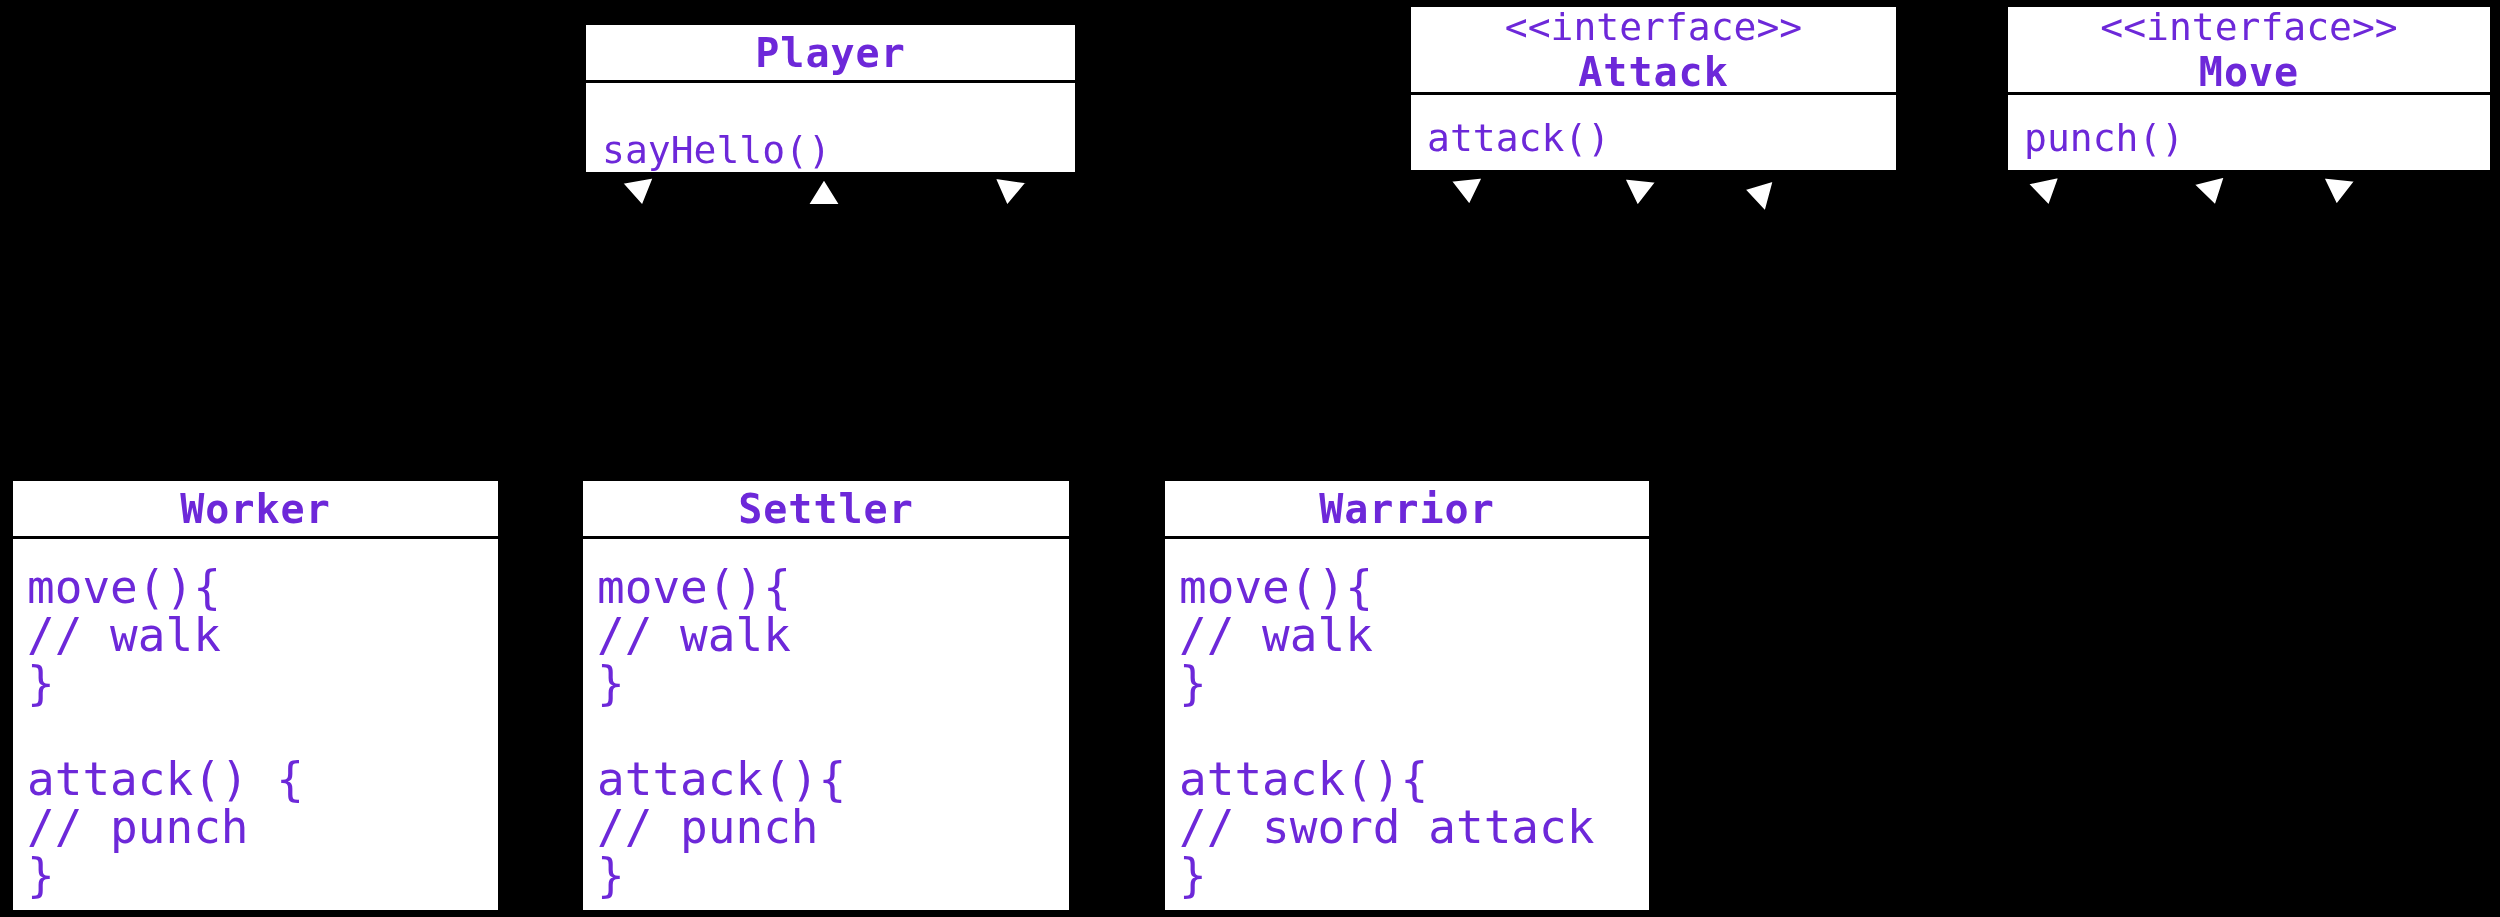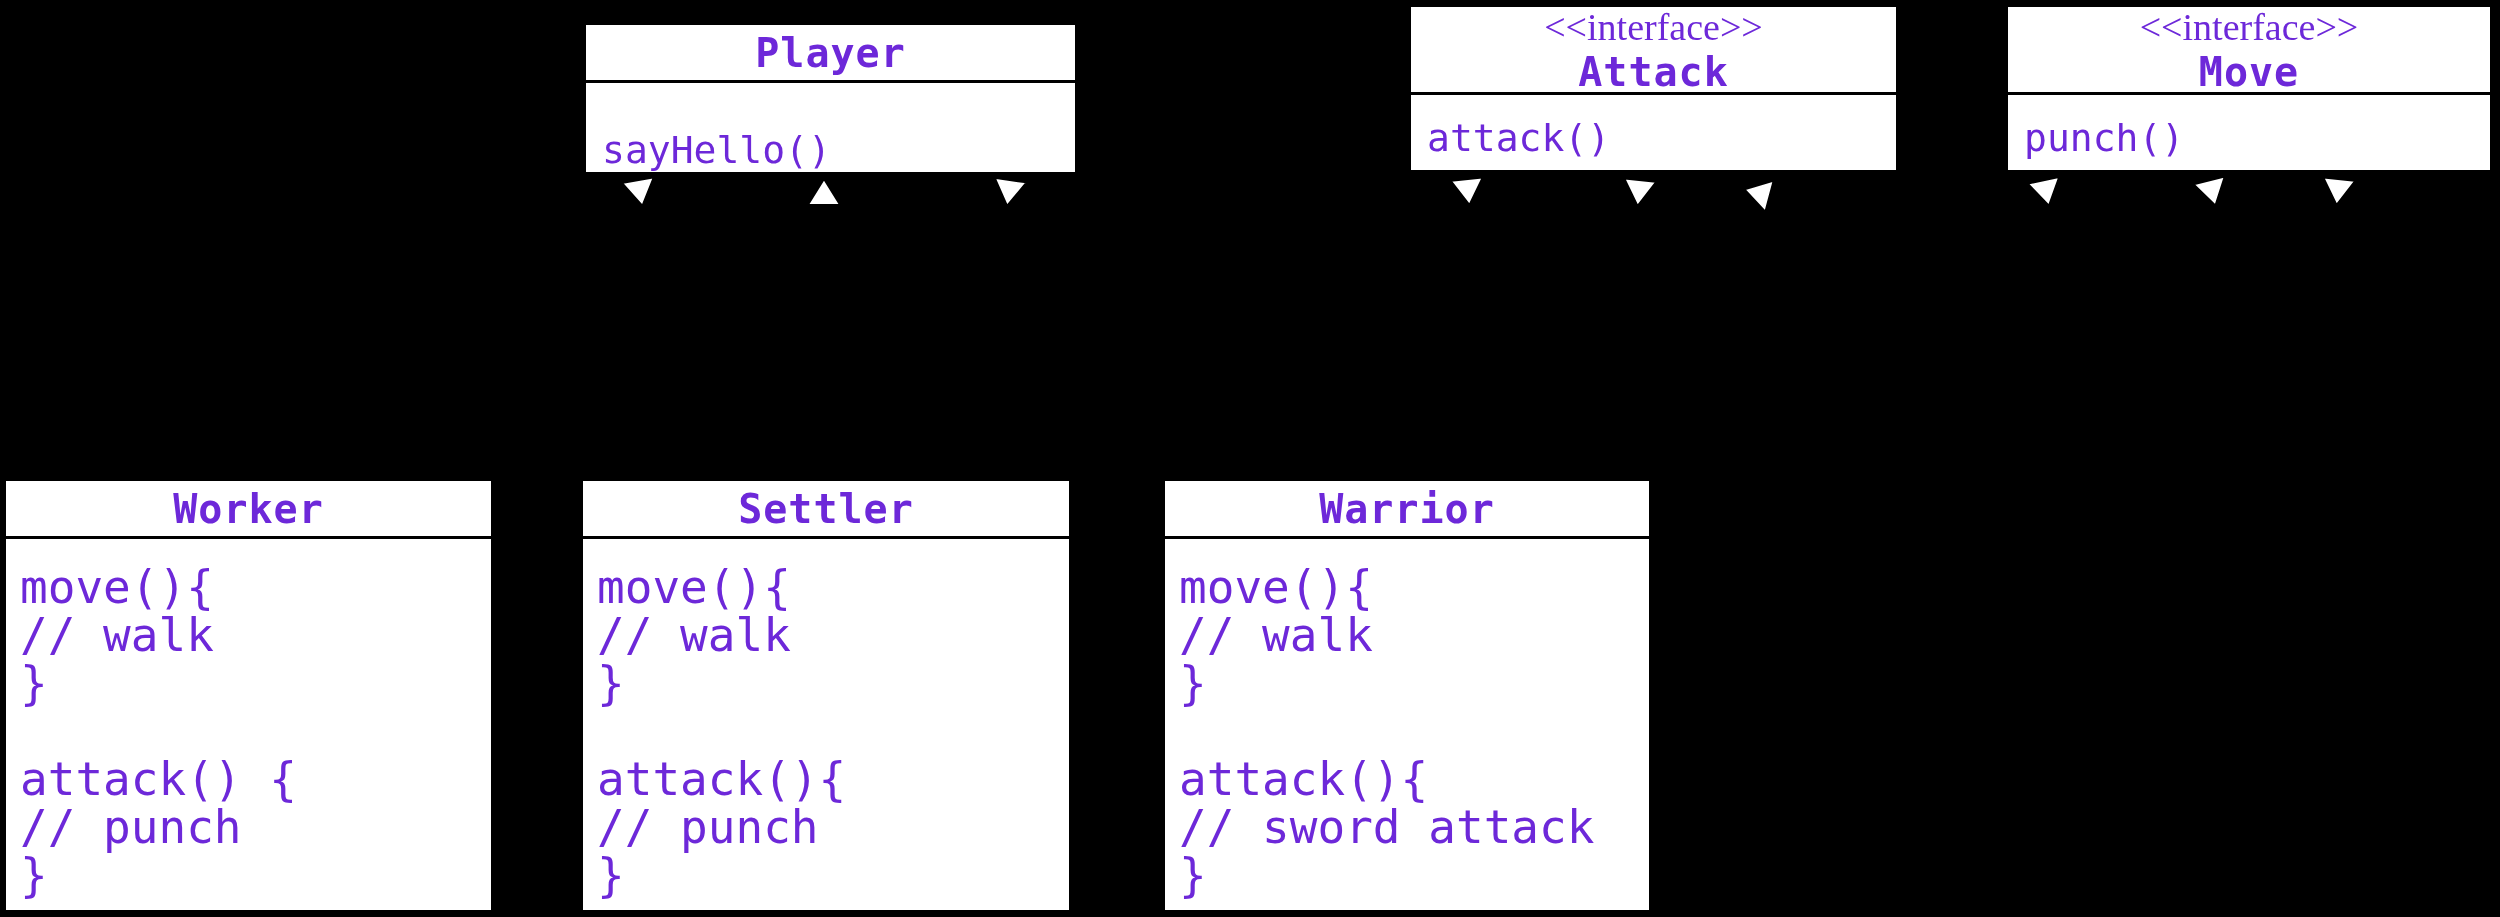--- a/index.html
+++ b/index.html
@@ -31,21 +31,20 @@
     justify-content: center;
     font-weight: bold;
     font-size: 40px;
     letter-spacing: 1px;
   }
   .stereotype {
     font-weight: normal;
     font-size: 38px;
     line-height: 44px;
     letter-spacing: 0;
-    font-family: Liberation Serif, serif;
   }
   .iface-name {
     line-height: 46px;
   }
   .uml-methods {
     box-sizing: border-box;
     display: flex;
     align-items: flex-end;
     padding-left: 16px;
     font-size: 38px;
@@ -61,21 +60,21 @@
     white-space: pre;
   }
   
   .n-player  { left: 583px;  top: 22px;  width: 495px; height: 153px; }
   .n-player  .uml-header { height: 58px; }
   .n-player  .uml-methods { height: 89px; }
   .n-attack  { left: 1408px; top: 4px;   width: 491px; height: 169px; }
   .n-move    { left: 2005px; top: 4px;   width: 488px; height: 169px; }
   .n-attack .uml-header, .n-move .uml-header { height: 88px; }
   .n-attack .uml-methods, .n-move .uml-methods { height: 65px; }
-  .n-worker  { left: 3px;    top: 478px; width: 491px; height: 435px; }
+  .n-worker  { left: 10px;    top: 478px; width: 491px; height: 435px; }
   .n-settler { left: 580px;  top: 478px; width: 492px; height: 435px; }
   .n-warrior { left: 1162px; top: 478px; width: 490px; height: 435px; }
   .n-worker .uml-header, .n-settler .uml-header, .n-warrior .uml-header { height: 58px; }
   .arrow {
     position: absolute;
     width: 48px;
     height: 48px;
   }
   .arrow polygon {
     fill: #ffffff;

